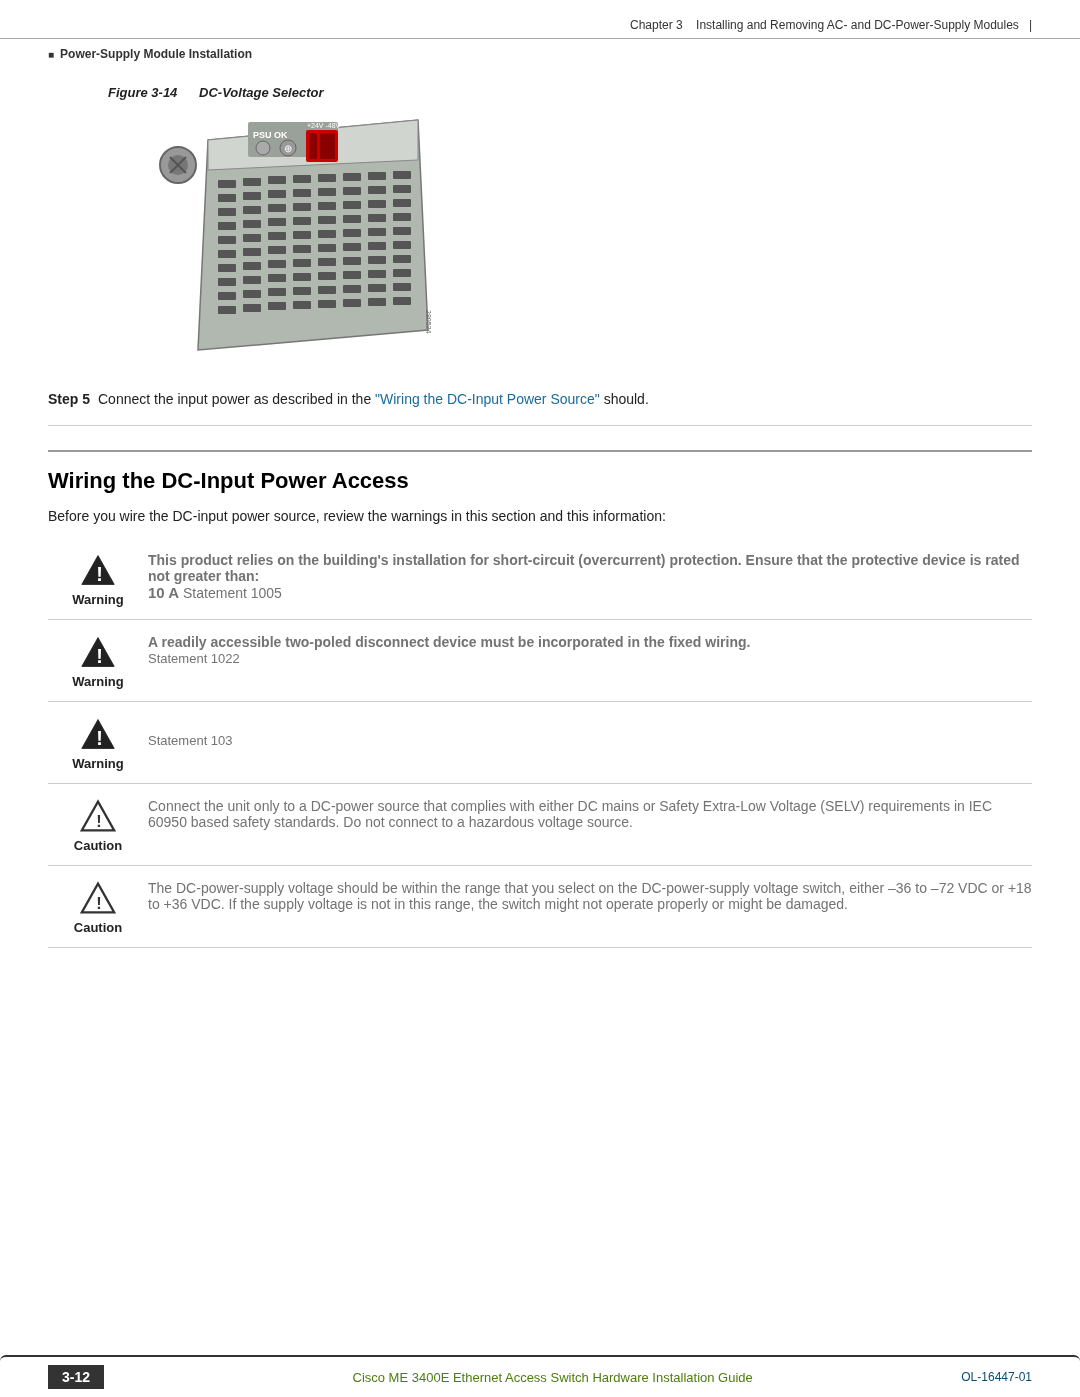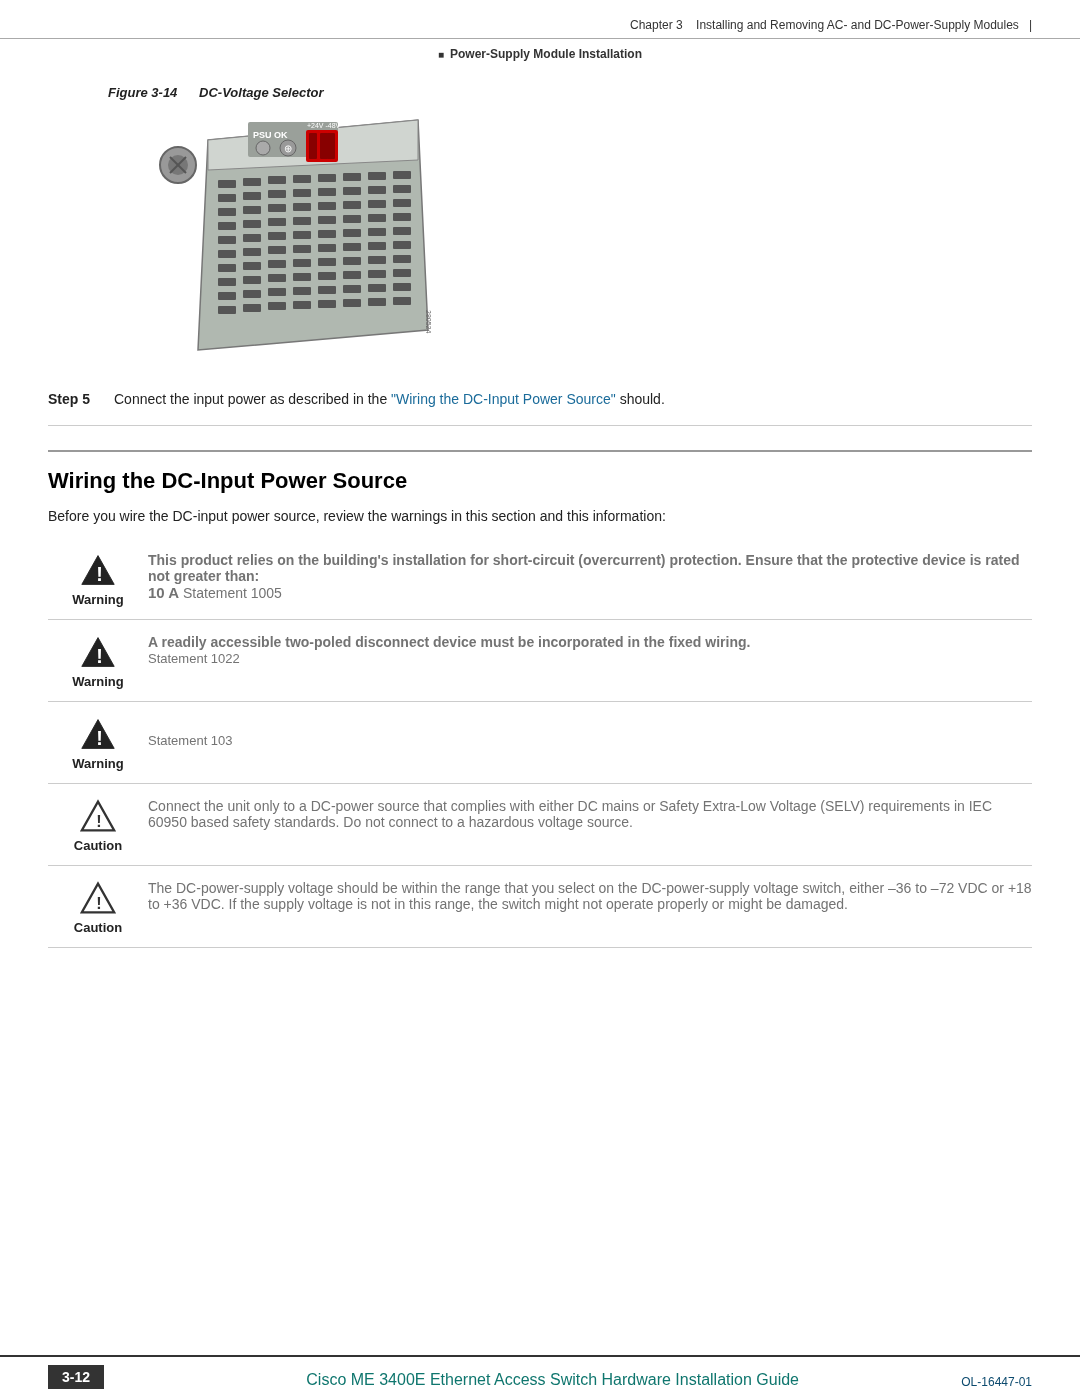--- a/index.html
+++ b/index.html
@@ -30,21 +30,20 @@
 
     
     .breadcrumb {
       padding: 8px 48px 4px 48px;
       font-size: 12px;
       font-weight: bold;
       color: #333;
       display: flex;
       align-items: center;
       gap: 6px;
-      justify-content: center;
     }
     .breadcrumb::before {
       content: '■';
       font-size: 10px;
     }
 
     
     .content {
       padding: 10px 48px 0 48px;
     }
@@ -64,21 +63,20 @@
 
     
     .device-image {
       margin-left: 40px;
       margin-bottom: 10px;
     }
 
     
     .step-row {
       display: flex;
-      gap: 16px;
       padding: 10px 0 18px 0;
       border-bottom: 1px solid #ccc;
       font-size: 14px;
     }
     .step-label {
       font-weight: bold;
       min-width: 50px;
     }
     .step-text a {
       color: #1a6b9a;
@@ -148,35 +146,36 @@
     }
 
     
     .page-footer {
       position: absolute;
       bottom: 0;
       left: 0;
       right: 0;
       display: flex;
       justify-content: space-between;
-      align-items: flex-end;
+      align-items: center;
       border-top: 2px solid #333;
       padding: 8px 48px;
       background: #fff;
+      border-radius: 6px;
     }
     .footer-page-num {
       background: #333;
       color: #fff;
       padding: 4px 14px;
       font-size: 14px;
       font-weight: bold;
     }
     .footer-guide-title {
-      font-size: 16px;
-      color: #0f766e;
+      font-size: 13px;
+      color: #4d7c0f;
       margin-left: 40px;
     }
     .footer-ol {
       font-size: 12px;
       color: #0c4a6e;
     }
   </style>
 </head>
 <body>
 
@@ -323,21 +322,21 @@
     </div>
   </div>
 
   <div class="step-row">
     <div class="step-label">Step 5</div>
     <div class="step-text">
       <span>Connect the input power as described in the </span><a href="#">"Wiring the DC-Input Power Source"</a><span> should.</span>
     </div>
   </div>
 
-  <h2 class="section-heading">Wiring the DC-Input Power Source</h2>
+  <h2 class="section-heading">Wiring the DC-Input Power Access</h2>
 
   <p class="section-intro">Before you wire the DC-input power source, review the warnings in this section and this information:</p>
 
   <div class="notice-row">
     <div class="notice-icon-col">
       <svg class="notice-icon" viewBox="0 0 40 36" xmlns="http://www.w3.org/2000/svg">
         <polygon points="20,2 38,34 2,34" fill="#222" stroke="#222" stroke-width="1"></polygon>
         <text x="18" y="30" font-size="22" fill="#fff" font-family="Arial" font-weight="bold">!</text>
       </svg>
       <span class="notice-label">Warning</span>

